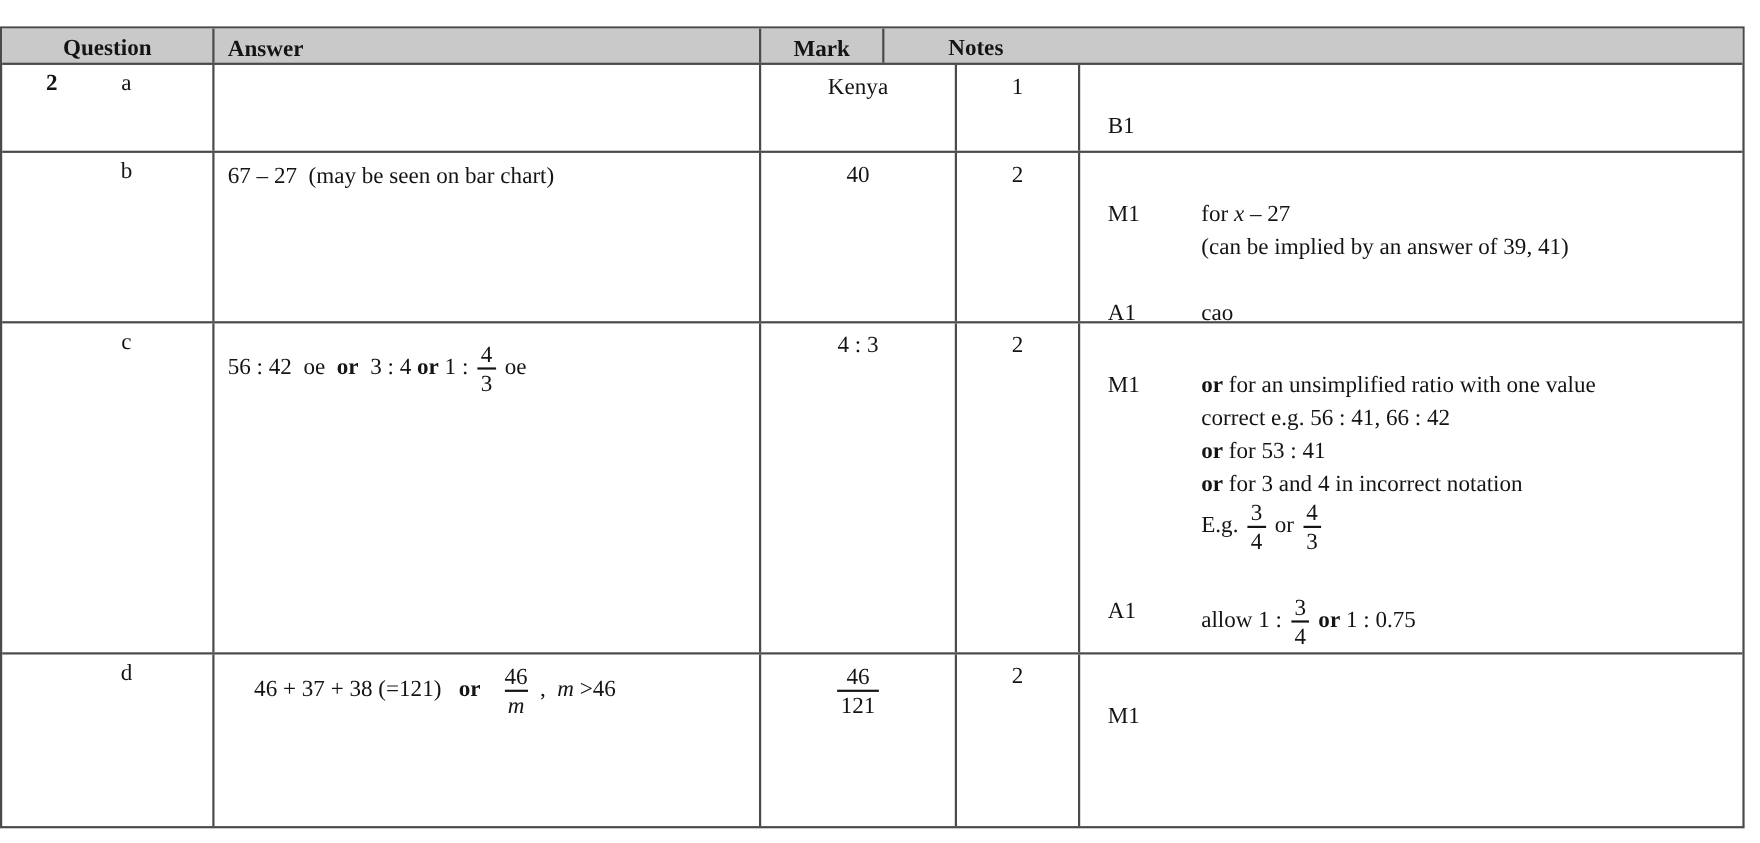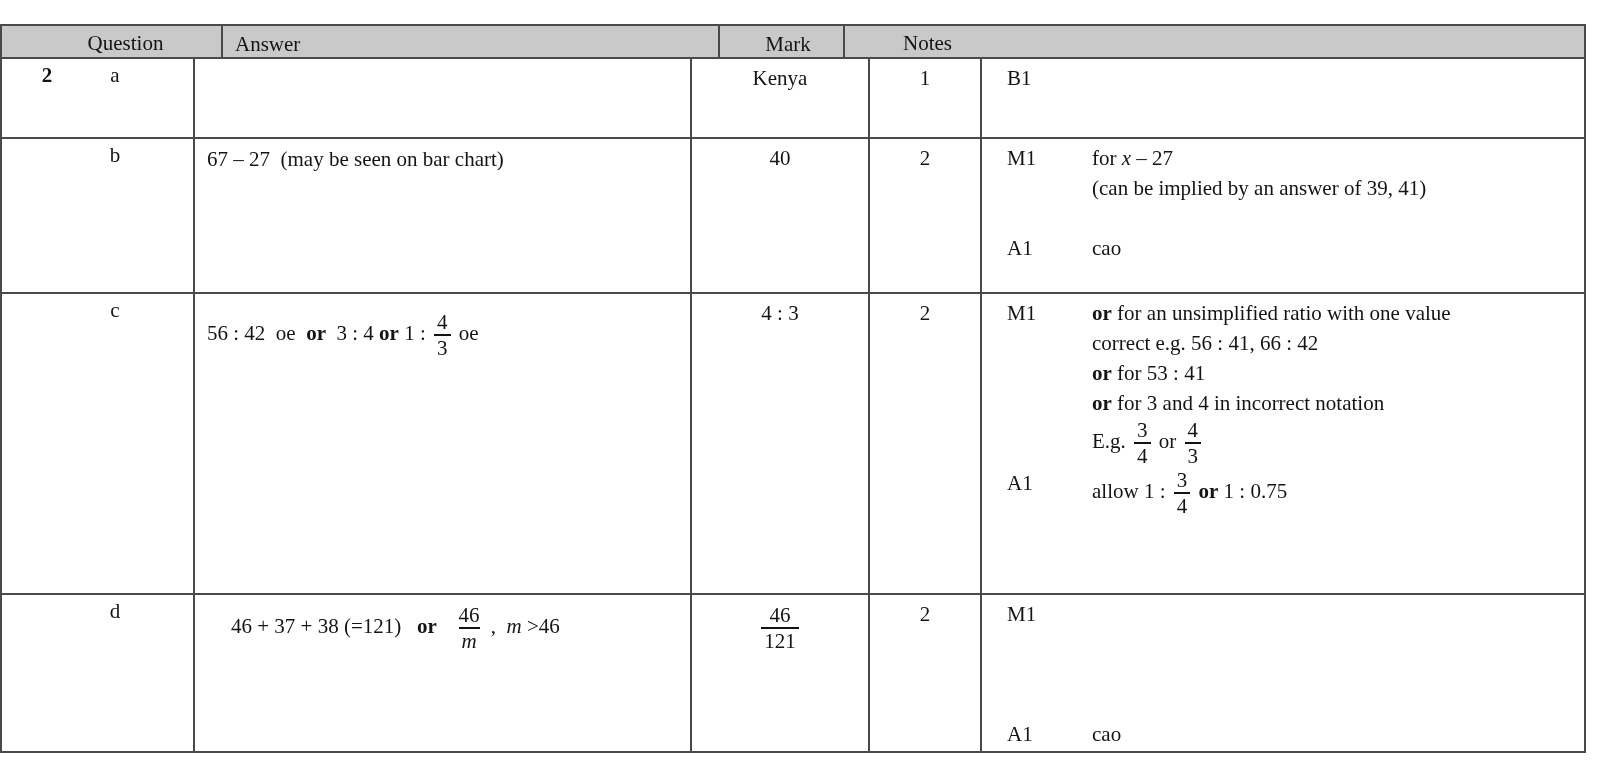--- a/index.html
+++ b/index.html
@@ -19,47 +19,47 @@
   .td:last-child { border-right:none; }
 
   
   .td-q { width:193px; flex:none; }
   .td-w { width:497px; flex:none; }
   .td-a { width:178px; flex:none; text-align:center; }
   .td-m { width:112px; flex:none; text-align:center; }
   .td-n { flex:1; }
 
   
-  .thead { background:var(--headbg, #c9c9c9); height:33px; font-weight:normal;padding-left:28px; }
+  .thead { background:var(--headbg, #c9c9c9); height:33px; font-weight:bold; }
   .thead .td { display:flex; align-items:center; }
   .thead .td-q { justify-content:center; }
   .thead .td-w { padding-left:12px; }
   .thead .td-a { justify-content:center; }
-  .thead .td-m { justify-content:center;margin-left:13px; }
+  .thead .td-m { justify-content:center; }
   .thead .td-n { padding-left:14px;margin-left:44px; }
 
   
   .r0 { height:80px; }
   .r1 { height:155px; }
   .r2 { height:301px; }
   .r3 { height:156px; }
 
   .td-q { padding-top:4px; }
   .qnum { display:inline-block; width:90px; text-align:center; font-weight:bold; vertical-align:top; }
   .qpart { display:inline-block; width:46px; text-align:center; vertical-align:top; }
 
   .td-w { padding:5px 12px 0 12px; white-space:pre-wrap; line-height:30px; }
   .r2 .td-w { padding-top:16px; }
   .r3 .td-w { padding-top:8px;padding-left:36px; }
   .td-a { padding-top:4px; white-space:pre-wrap; line-height:30px; }
   .r3 .td-a { padding-top:8px; }
   .td-m { padding-top:4px; line-height:30px; }
   .td-n { padding-top:4px; }
 
-  .note { display:flex; align-items:flex-start; line-height:30px; }
+  .note { display:flex; align-items:flex-start; line-height:30px;margin-top:36px; }
   .ncode { width:110px; flex:none; padding-left:25px; }
   .ntext { flex:1; white-space:pre-wrap; }
   .nline { min-height:30px; }
 
   
   .frac {
     display:inline-flex; flex-direction:column; align-items:center;
     vertical-align:middle; margin:0 3px; line-height:24px; text-align:center;
   }
   .frac .num { padding:0 3px; }

